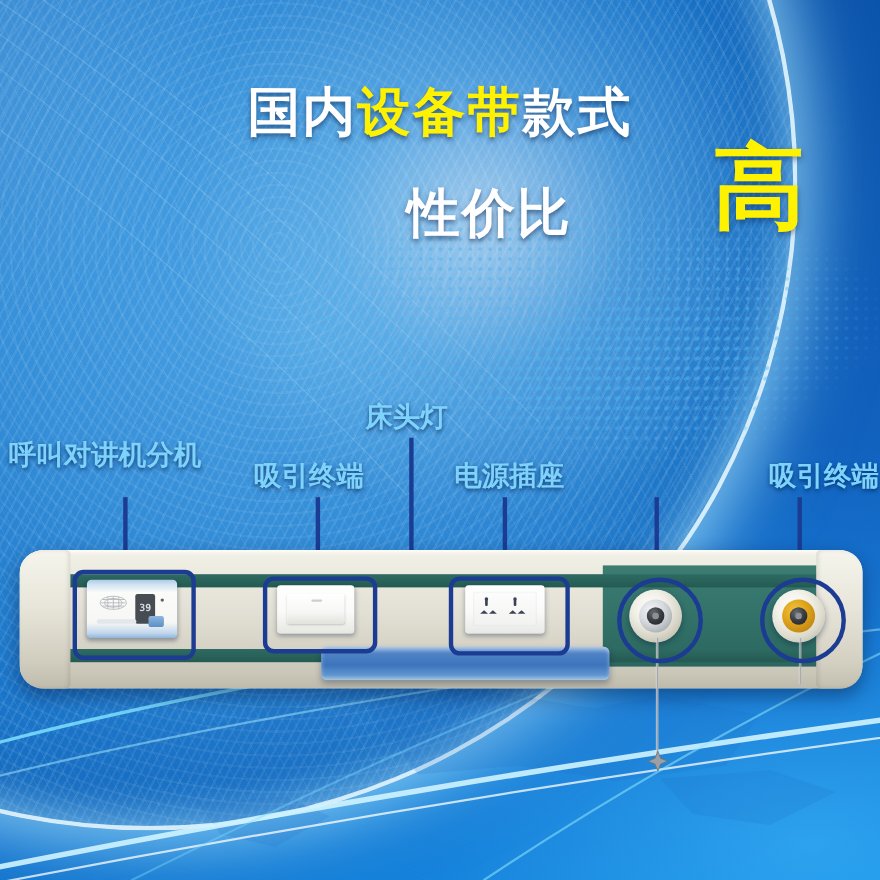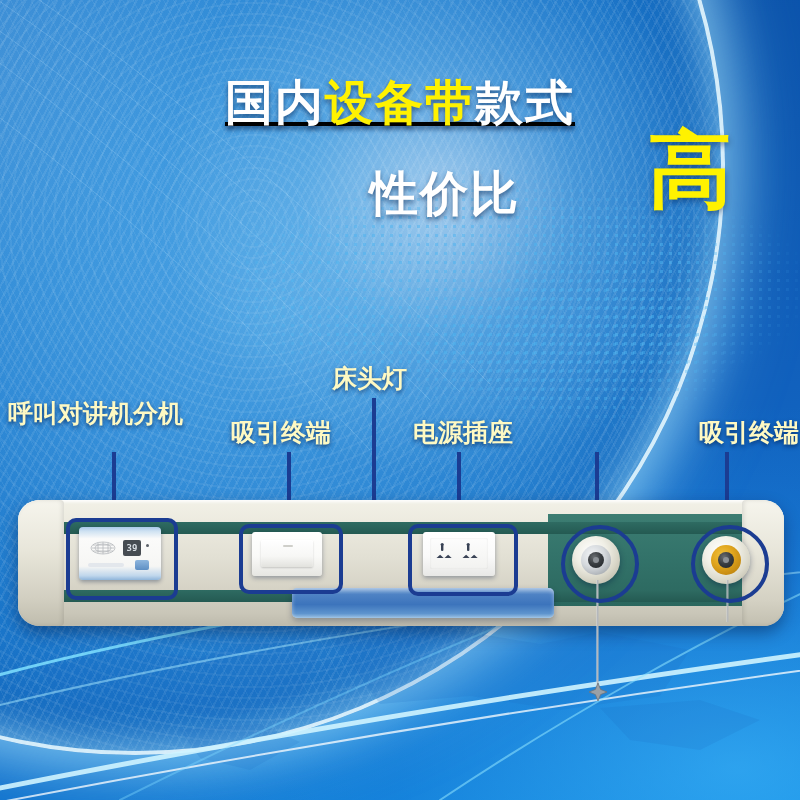--- a/index.html
+++ b/index.html
@@ -54,30 +54,30 @@
             mask-image:radial-gradient(ellipse 200px 110px at 40% 50%, #000 0%, #000 50%, transparent 80%);
   }
   
   .map-low{position:absolute;left:0;top:600px;width:800px;height:200px;opacity:.30;}
   
   .streaks{position:absolute;left:0;top:560px;width:800px;height:240px;}
 
   
   .head{position:absolute;left:0;top:78px;width:800px;text-align:center;}
   .line1{font-size:48px;font-weight:700;letter-spacing:2px;line-height:1;white-space:nowrap;
-    text-shadow:0 3px 5px rgba(0,25,70,.55);text-decoration:underline;}
+    text-shadow:0 3px 5px rgba(0,25,70,.55);}
   .w{color:#FFFFFF;} .y{color:#FFF200;}
   .line2{position:absolute;left:0;top:72px;width:800px;}
   .l2a{position:absolute;left:370px;top:0;font-size:48px;font-weight:700;color:#FFFFFF;letter-spacing:2px;
     text-shadow:0 3px 5px rgba(0,25,70,.55);margin-top:12px;}
   .l2b{position:absolute;left:648px;top:-22px;font-size:84px;font-weight:700;color:#FFF200;line-height:1;
     text-shadow:0 3px 6px rgba(0,25,70,.45);}
 
   
-  .lbl{position:absolute;font-size:25px;font-weight:700;color:#fef9c3;white-space:nowrap;
+  .lbl{position:absolute;font-size:25px;font-weight:700;color:#7dd3fc;white-space:nowrap;
     text-shadow:0 2px 4px rgba(2,30,80,.70);}
 
   
   .lead{position:absolute;background:#1B3C92;width:4px;}
   .obox{position:absolute;border:4px solid #1B3C92;border-radius:10px;}
   .ocir{position:absolute;border:4px solid #1B3C92;border-radius:50%;}
 
   
   .panel{position:absolute;left:18px;top:500px;width:766px;height:126px;}
   .panel-body{position:absolute;left:0;top:0;width:766px;height:126px;border-radius:22px/20px;
@@ -95,21 +95,21 @@
     box-shadow:inset 2px 0 4px rgba(0,0,0,.10);}
   .rail{position:absolute;left:292px;top:588px;width:262px;height:30px;border-radius:5px;
     background:linear-gradient(180deg,#7FA8D8 0%,#4E82C4 22%,#3C74BC 55%,#5E94CE 85%,#9CC2E4 100%);
     box-shadow:inset 0 2px 4px rgba(255,255,255,.45),0 3px 6px rgba(0,20,60,.30);}
 
   
   .intercom{position:absolute;left:79px;top:527px;width:82px;height:53px;border-radius:4px;
     background:linear-gradient(180deg,#A9C9E8 0%,#CFE2F2 8%,#FBFBFA 22%,#F6F6F4 74%,#BFD6EC 92%,#8FB5DA 100%);
     box-shadow:0 2px 4px rgba(0,20,60,.35);}
   .ic-grille{position:absolute;left:10px;top:13px;width:28px;height:16px;opacity:.55;}
-  .ic-disp{position:absolute;left:44px;top:13px;width:18px;height:16px;border-radius:2px;
+  .ic-disp{position:absolute;left:44px;top:13px;width:18px;height:27px;border-radius:2px;
     background:#464C52;display:flex;align-items:center;justify-content:center;}
   .ic-disp span{color:#D8DEE4;font-size:9px;font-weight:700;font-family:"DejaVu Sans Mono",monospace;line-height:1;}
   .ic-dot{position:absolute;left:67px;top:17px;width:3px;height:3px;border-radius:50%;background:#5A6068;}
   .ic-btn{position:absolute;left:56px;top:33px;width:14px;height:10px;border-radius:2px;
     background:linear-gradient(180deg,#8EB6DE,#5E8FC4);}
   .ic-bar{position:absolute;left:9px;top:36px;width:36px;height:4px;border-radius:2px;background:#E3E7EC;}
 
   
   .sw-plate{position:absolute;left:252px;top:532px;width:70px;height:44px;border-radius:3px;
     background:linear-gradient(180deg,#FFFFFF 0%,#FAFAF8 55%,#E6E6E2 100%);

